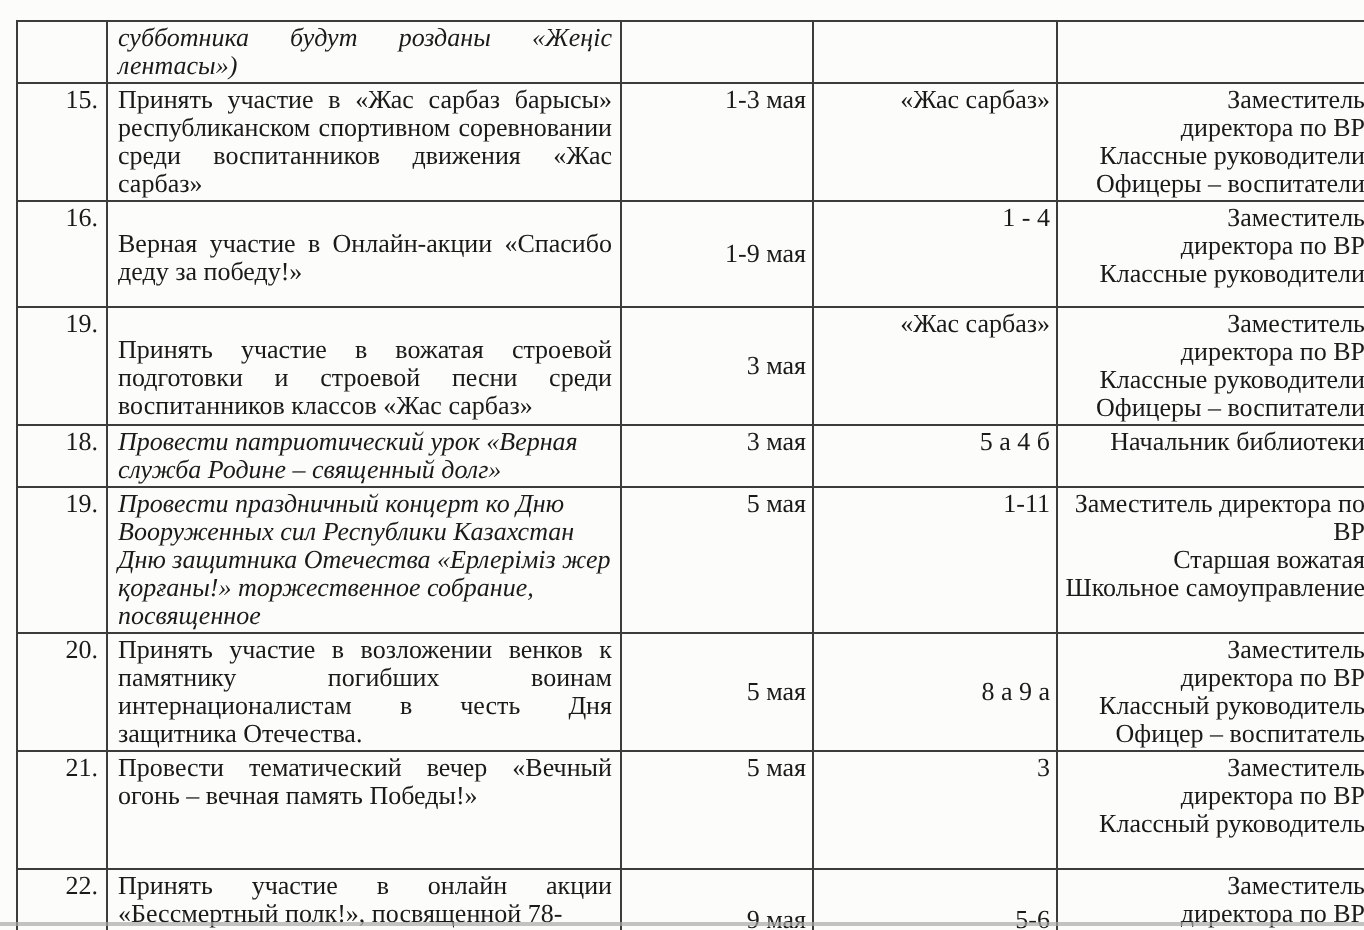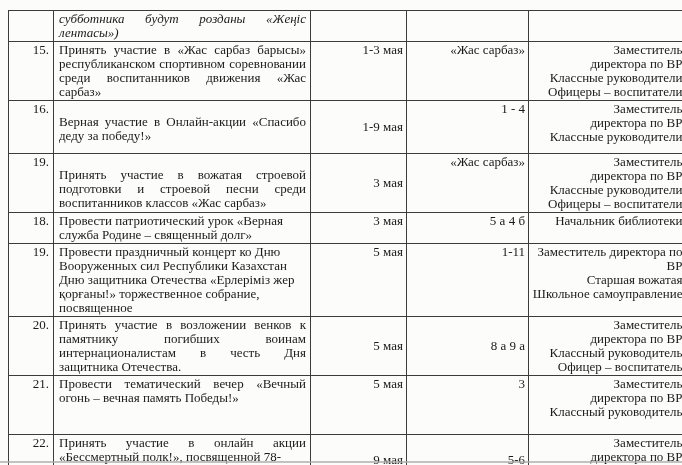--- a/index.html
+++ b/index.html
@@ -16,21 +16,21 @@
     border:1px solid var(--line);
     vertical-align:top;
     font-size:13px;line-height:14px;
     padding:1px 3px;
     overflow:hidden;
   }
   td:last-child{border-right:none;}
   tr:last-child td{border-bottom:none;}
   td.c-num{text-align:right;padding-right:4px;}
   td.c-act{text-align:justify;padding-left:5px;padding-right:4px;}
-  td.c-act.leftal{text-align:left;}
+  td.c-act.leftal{text-align:left;font-style:italic;}
   td.c-act.ital{font-style:italic;}
   td.c-act.padtop{padding-top:14px;}
   td.c-date,td.c-cls,td.c-resp{text-align:right;}
   td.c-resp{white-space:pre-line;padding-left:2px;padding-right:2px;}
   td.mid{vertical-align:middle;}
   .scan-shadow{
     position:absolute;left:0;bottom:2px;width:682px;height:2px;
     background:#a9a9a6;opacity:.7;
   }
 </style>

